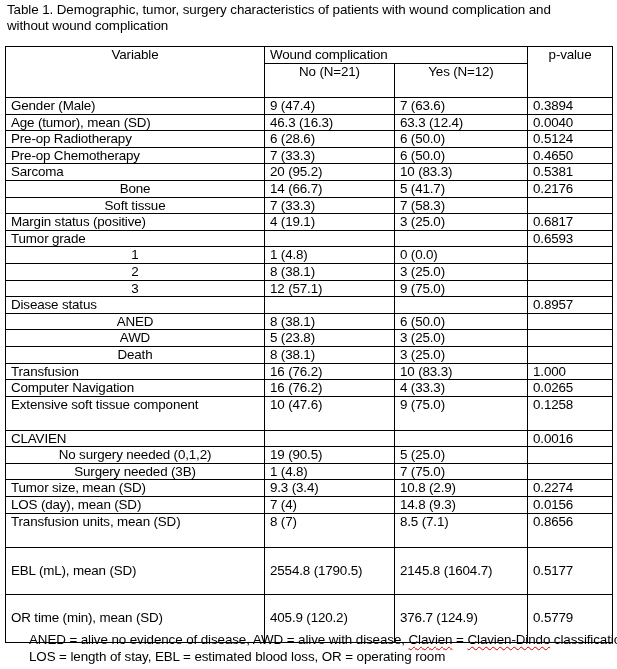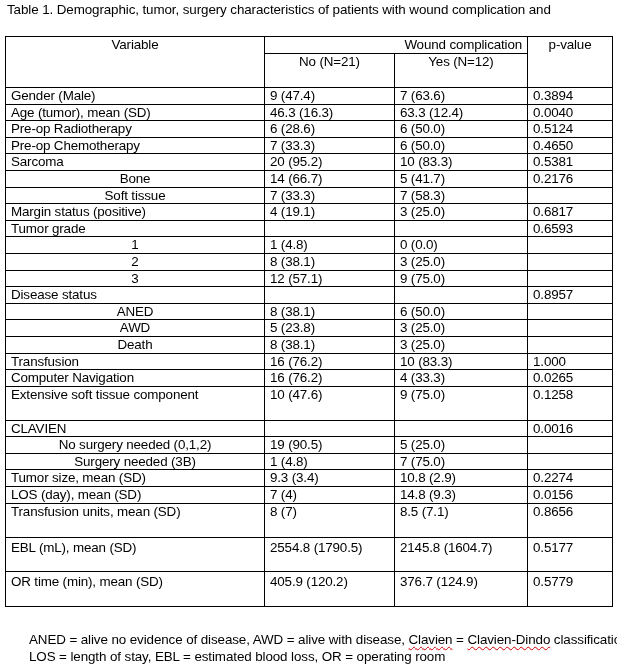--- a/index.html
+++ b/index.html
@@ -5,56 +5,57 @@
     html, body { margin: 0; padding: 0; background: #ffffff; }
     body {
       width: 617px; height: 669px; position: relative; overflow: hidden;
       font-family: "Liberation Sans", sans-serif; font-size: 13.4px; color: #000;
     }
     .caption {
       position: absolute; left: 7px; top: 2px; width: 612px;
       line-height: 16px; letter-spacing: -0.1px;
     }
     table.t {
-      position: absolute; left: 5px; top: 36px;
+      position: absolute; left: 5px; top: 46px;
       border-collapse: collapse; table-layout: fixed;
       width: 607px;
     }
     table.t td, table.t th {
       border: 1.5px solid #000; padding: 0 5px; font-weight: normal;
       vertical-align: top; line-height: 15px; white-space: nowrap;
       overflow: hidden; letter-spacing: -0.15px;
     }
     col.c1 { width: 259px; }
     col.c2 { width: 130px; }
     col.c3 { width: 133px; }
     col.c4 { width: 85px; }
     th.h-var { vertical-align: middle; text-align: center; }
-    th.h-wc { text-align: right; height: 16px; margin-top: 28px; }
+    th.h-wc { text-align: left; height: 16px; margin-top: 28px; }
     th.h-sub { text-align: center; height: 33px; margin-left: 36px; }
     th.h-p { vertical-align: middle; text-align: center; }
     tr.r td { height: 15.6px; }
     tr.r-tall td { height: 33px; }
-    tr.r-tall2 td { height: 31.5px; padding-top: 2px; margin-top: 41px; }
+    tr.r-tall2 td { height: 31.5px; padding-top: 15px; margin-top: 41px; }
     td.sub { text-align: center; }
     .bold { font-weight: bold; }
     .footnote {
       position: absolute; left: 20px; top: 632px; width: 612px;
       line-height: 16.5px; letter-spacing: -0.1px; margin-left: 9px;
     }
     .squig {
       text-decoration: underline wavy #d00000; text-decoration-thickness: 1px;
       text-underline-offset: 2px;
     }
   </style>
 </head>
 <body>
 
 <div class="caption">
   <span>Table 1. Demographic, tumor, surgery characteristics of patients with wound complication and</span><br>
+  <span>without wound complication</span>
 </div>
 
 <table class="t">
   <colgroup>
     <col class="c1">
       <col class="c2">
       <col class="c3">
       <col class="c4">
   </colgroup>
   <thead>

